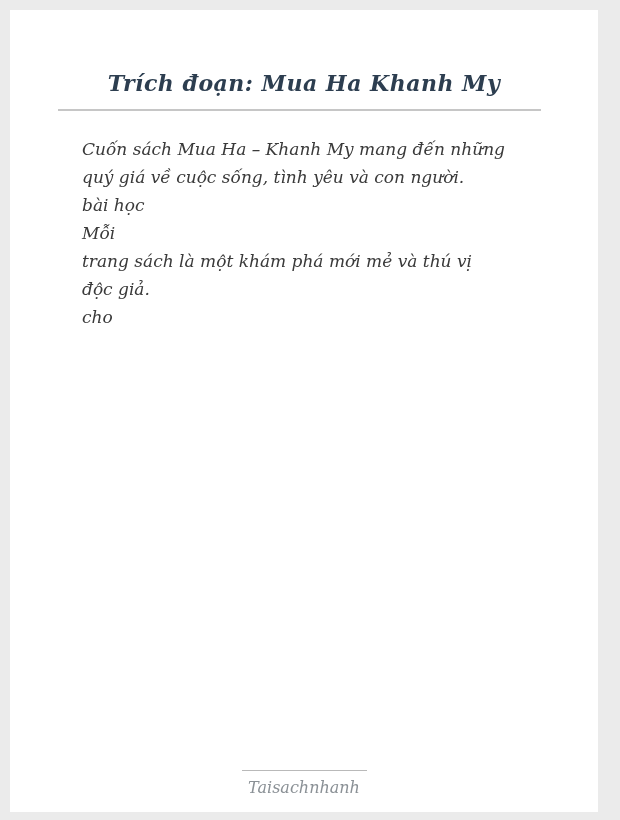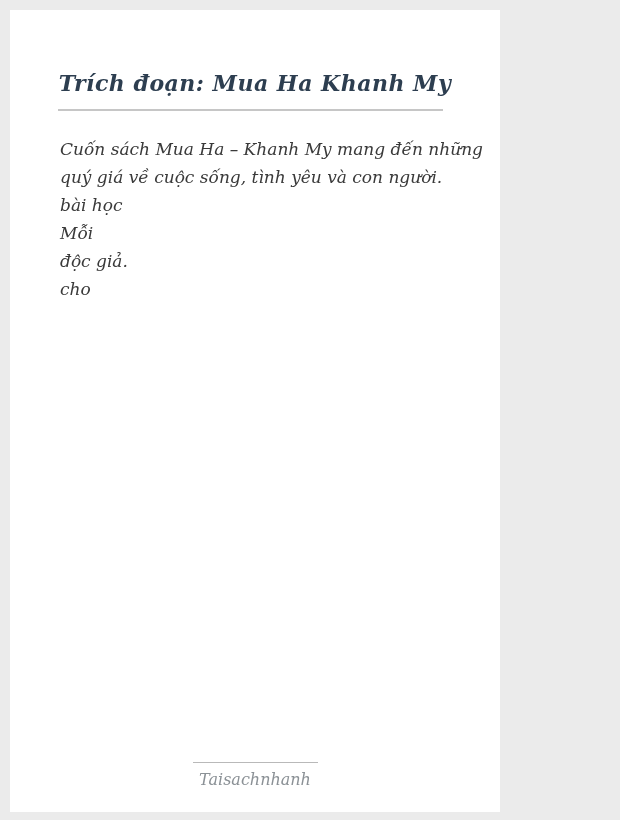--- a/index.html
+++ b/index.html
@@ -9,21 +9,21 @@
     height: 820px;
     background: #ebebeb;
     font-family: "DejaVu Serif", serif;
     overflow: hidden;
     position: relative;
   }
   .sheet {
     position: absolute;
     left: 10px;
     top: 10px;
-    width: 490px;
+    width: 588px;
     height: 802px;
     background: #ffffff;
   }
   .title {
     margin: 0;
     padding-top: 60px;
     text-align: center;
     font-style: italic;
     font-weight: 700;
     font-size: 22px;
@@ -35,28 +35,29 @@
     border: 0;
     border-top: 2px solid #c6c6c6;
     height: 0;
   }
   .content {
     margin-top: 24px;
     padding: 0 55px 0 50px;
     font-style: italic;
     font-size: 17px;
     color: #3a3a3a;
+    margin-left: 22px;
   }
   .content .line {
     line-height: 28px;
     white-space: nowrap;
   }
   .footer {
     position: absolute;
-    bottom: 12px;
+    bottom: 4px;
     left: 0;
     right: 0;
     text-align: center;
     padding-bottom: 8px;
   }
   .footer-rule {
     width: 125px;
     margin: 0 auto 5px auto;
     border: 0;
     border-top: 1px solid #b9b9b9;
@@ -76,20 +77,21 @@
 
   <h1 class="title">Trích đoạn: Mua Ha Khanh My</h1>
 
   <div class="header-rule"></div>
 
   <div class="content">
     <div class="line">Cuốn sách Mua Ha – Khanh My mang đến những</div>
     <div class="line">quý giá về cuộc sống, tình yêu và con người.</div>
     <div class="line">bài học</div>
     <div class="line">Mỗi</div>
+    <div class="line">trang sách là một khám phá mới mẻ và thú vị</div>
     <div class="line">độc giả.</div>
     <div class="line">cho</div>
   </div>
 
   <div class="footer">
     <div class="footer-rule"></div>
     <div class="footer-brand">Taisachnhanh</div>
   </div>
 
 </div>

